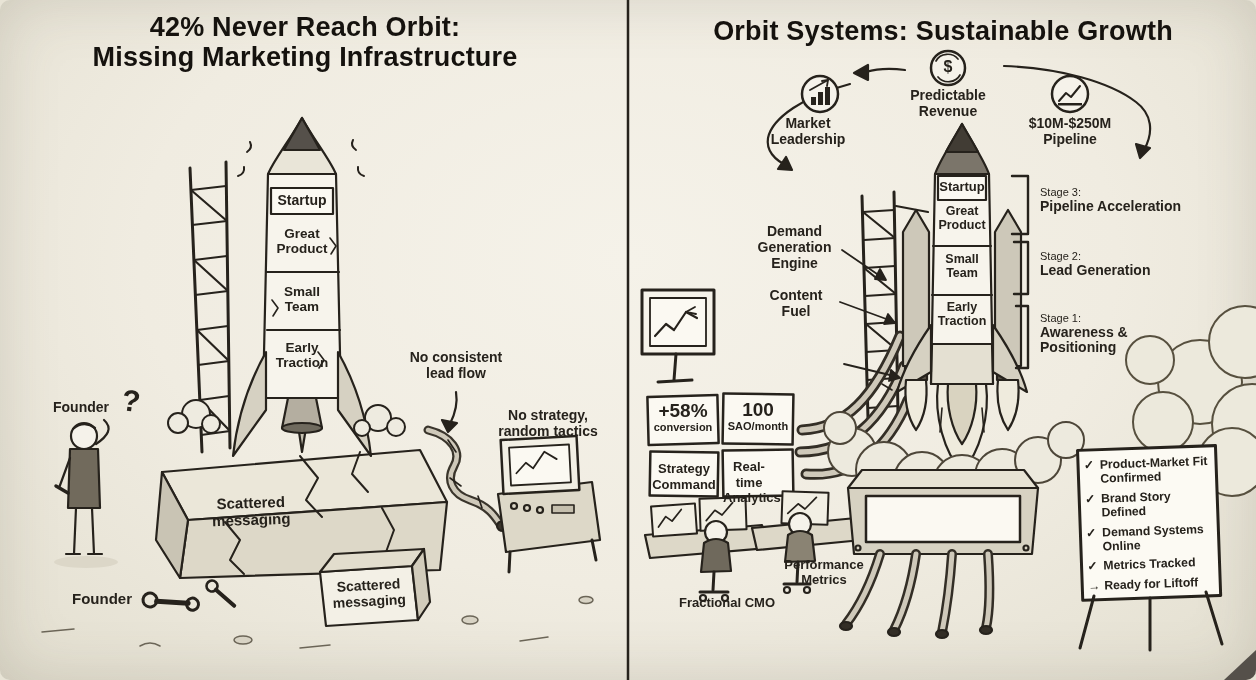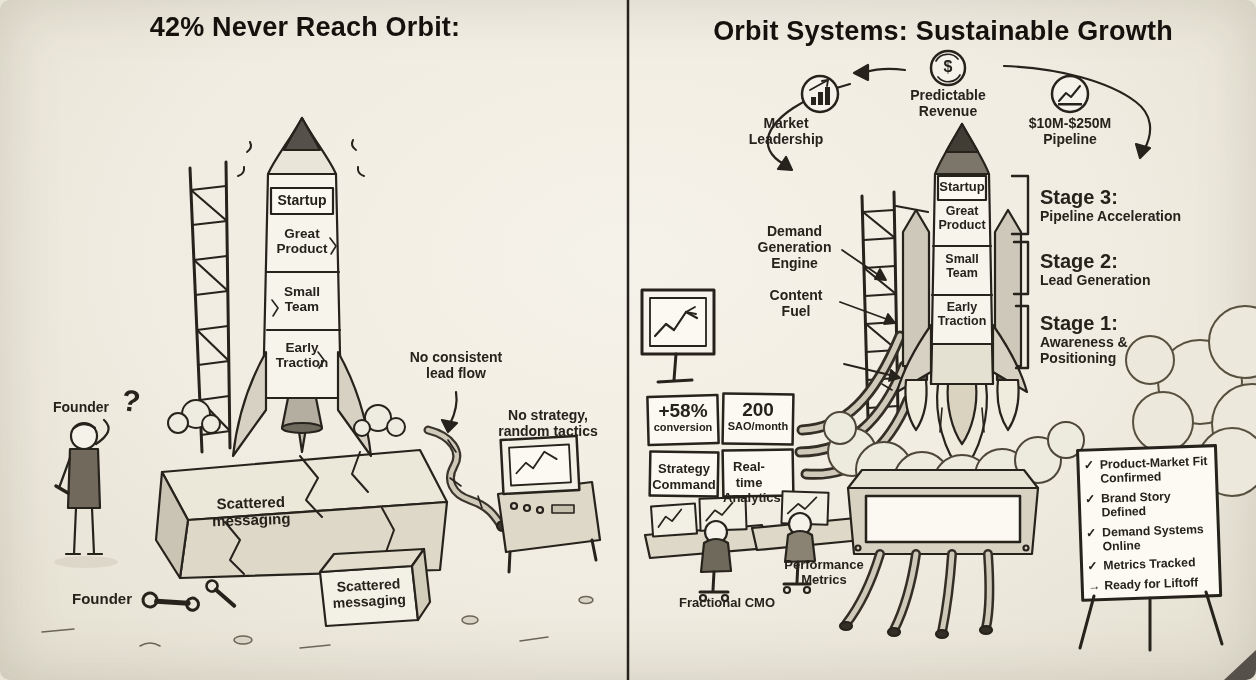--- a/index.html
+++ b/index.html
@@ -16,21 +16,21 @@
   .title { font-size:27px; letter-spacing:.2px; color:#15120e; }
   .ann { font-size:14px; }
   .rocket-name { font-size:14px; }
   .rocket-sec { font-size:13.5px; }
   .rocket-name-r { font-size:13px; }
   .rocket-sec-r { font-size:12.5px; }
   .qmark { font-size:30px; transform:rotate(8deg); }
   .orbit-lbl { font-size:14px; }
   .dollar { font-size:16px; }
   .stage-lbl { text-align:left; }
-  .stage-lbl .st { display:block; font-size:20px; font-weight:700; }
+  .stage-lbl .st { display:block; font-size:11px; font-weight:400; }
   .stage-lbl .sd { display:block; font-size:14px; font-weight:700; }
   .metric-box { position:absolute; text-align:center; padding-top:3px; }
   .metric-box .mv { font-size:19px; font-weight:700; line-height:1.05; }
   .metric-box .ml { font-size:11px; font-weight:700; }
   .metric-box.small .mv, .metric-box.small .ml { font-size:13px; font-weight:700; line-height:1.2; }
   .support-lbl { font-size:15px; }
   .small-lbl { font-size:13px; }
   .checklist { position:absolute; left:1086px; top:456px; width:124px; transform:rotate(-2deg); }
   .check-item { display:flex; gap:4px; font-size:12.2px; font-weight:700; margin-bottom:5px; text-align:left; line-height:1.18; }
   .check-item .ci { flex:0 0 12px; }
@@ -363,37 +363,38 @@
     <line x1="1094" y1="596" x2="1080" y2="648" stroke-width="3"></line>
     <line x1="1206" y1="592" x2="1222" y2="644" stroke-width="3"></line>
     <line x1="1150" y1="598" x2="1150" y2="650" stroke-width="3"></line>
   </g>
 
   <path d="M1256,650 L1256,680 L1224,680 Z" fill="#55504a" stroke="none"></path>
 </g>
 </svg>
 
 <div class="lbl title" style="left:35px;top:12px;width:540px;">42% Never Reach Orbit:</div>
+<div class="lbl title" style="left:35px;top:42px;width:540px;">Missing Marketing Infrastructure</div>
 
 <div class="lbl rocket-name" style="left:271px;top:193px;width:62px;">Startup</div>
 <div class="lbl rocket-sec" style="left:271px;top:226px;width:62px;">Great Product</div>
 <div class="lbl rocket-sec" style="left:271px;top:284px;width:62px;">Small Team</div>
 <div class="lbl rocket-sec" style="left:271px;top:340px;width:62px;">Early Traction</div>
 
 <div class="lbl ann" style="left:48px;top:400px;width:66px;">Founder</div>
 <div class="lbl qmark" style="left:116px;top:384px;width:30px;">?</div>
 <div class="lbl ann" style="left:492px;top:408px;width:112px;">No strategy, random tactics</div>
 <div class="lbl ann" style="left:402px;top:350px;width:108px;">No consistent lead flow</div>
 <div class="lbl ann r-2" style="left:192px;top:494px;width:118px;font-size:15px;">Scattered messaging</div>
 <div class="lbl ann r-3" style="left:326px;top:578px;width:86px;">Scattered messaging</div>
 <div class="lbl ann" style="left:60px;top:590px;width:84px;font-size:15px;">Founder</div>
 
 <div class="lbl title" style="left:658px;top:16px;width:570px;">Orbit Systems: Sustainable Growth</div>
 
-<div class="lbl orbit-lbl" style="left:738px;top:116px;width:96px;">Market Leadership</div>
+<div class="lbl orbit-lbl" style="left:760px;top:116px;width:96px;">Market Leadership</div>
 <div class="lbl orbit-lbl" style="left:898px;top:88px;width:100px;">Predictable Revenue</div>
 <div class="lbl orbit-lbl" style="left:1018px;top:116px;width:104px;">$10M-$250M Pipeline</div>
 <div class="lbl dollar" style="left:939px;top:58px;width:18px;">$</div>
 
 <div class="lbl rocket-name-r" style="left:936px;top:180px;width:52px;">Startup</div>
 <div class="lbl rocket-sec-r" style="left:934px;top:204px;width:56px;">Great Product</div>
 <div class="lbl rocket-sec-r" style="left:934px;top:252px;width:56px;">Small Team</div>
 <div class="lbl rocket-sec-r" style="left:934px;top:300px;width:56px;">Early Traction</div>
 
 <div class="lbl stage-lbl" style="left:1040px;top:186px;width:158px;">
@@ -410,21 +411,21 @@
 </div>
 
 <div class="lbl ann" style="left:742px;top:224px;width:105px;">Demand Generation Engine</div>
 <div class="lbl ann" style="left:760px;top:288px;width:72px;">Content Fuel</div>
 
 <div class="metric-box" style="left:648px;top:398px;width:70px;">
   <div class="mv">+58%</div>
   <div class="ml">conversion</div>
 </div>
 <div class="metric-box" style="left:723px;top:397px;width:70px;">
-  <div class="mv">200</div>
+  <div class="mv">100</div>
   <div class="ml">SAO/month</div>
 </div>
 <div class="metric-box small" style="left:650px;top:458px;width:68px;">
   <div class="mv">Strategy</div>
   <div class="ml">Command</div>
 </div>
 <div class="metric-box small" style="left:723px;top:456px;width:52px;">
   <div class="mv">Real-time</div>
   <div class="ml">Analytics</div>
 </div>

